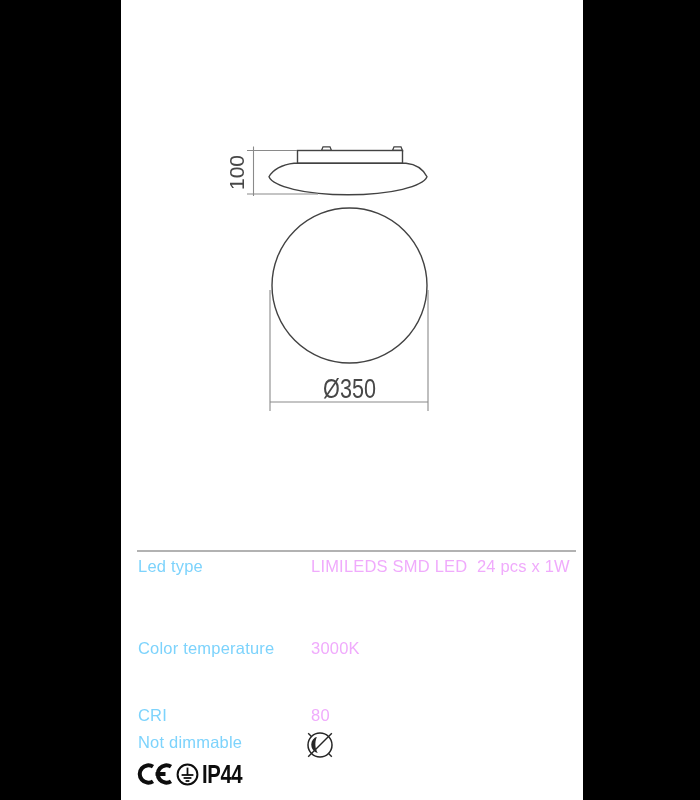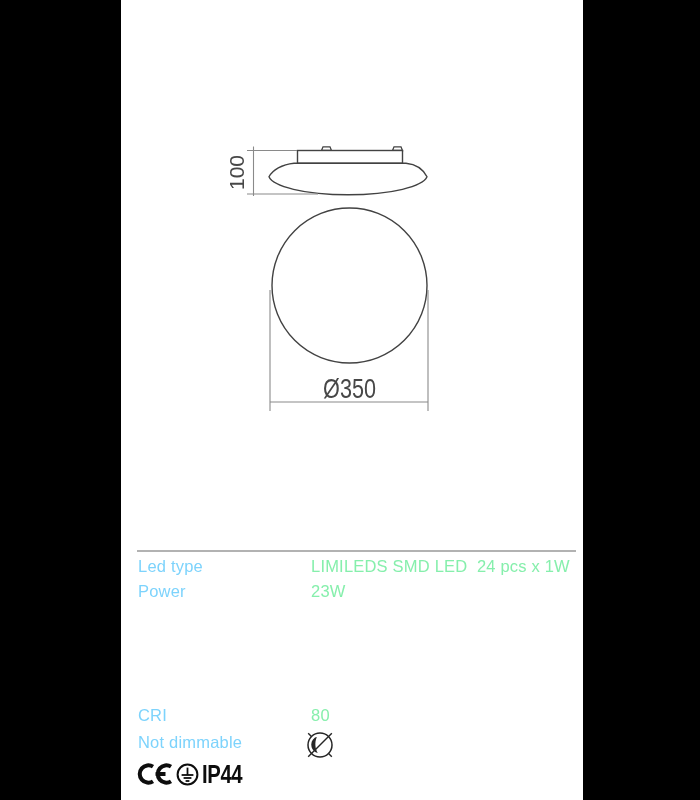--- a/index.html
+++ b/index.html
@@ -24,21 +24,21 @@
     position:absolute;left:137px;top:550px;width:439px;height:2px;
     background:#b2b2b2;
   }
   .spec-row{position:absolute;left:138px;width:440px;height:22px;}
   .spec-label{
     position:absolute;left:0;top:0;
     font-size:16.5px;letter-spacing:.2px;color:#7dd3fc;white-space:pre;
   }
   .spec-value{
     position:absolute;left:173px;top:0;
-    font-size:16.5px;letter-spacing:.2px;color:#86efac;white-space:pre;
+    font-size:16.5px;letter-spacing:.2px;color:#f0abfc;white-space:pre;
   }
   #not-dimmable-icon{position:absolute;left:304px;top:729px;}
   #cert-row{
     position:absolute;left:136px;top:761px;height:26px;
     display:flex;align-items:center;gap:3px;
   }
   #ip-rating{
     font-size:26px;font-weight:bold;color:#0d0d0d;
     letter-spacing:-.5px;
     transform:scaleX(.78);transform-origin:left center;
@@ -85,23 +85,23 @@
       <text class="dim-text" transform="translate(349.5 398) scale(0.8 1)" text-anchor="middle" font-size="27">Ø350</text>
     </g>
   </svg>
 
   <div class="divider"></div>
 
   <div class="spec-row" style="top:557px">
     <span class="spec-label">Led type</span>
     <span class="spec-value">LIMILEDS SMD LED  24 pcs x 1W</span>
   </div>
-  <div class="spec-row" style="top:582px">
-    <span class="spec-label">Power</span>
-    <span class="spec-value">23W</span>
+  <div class="spec-row" style="top:639px">
+    <span class="spec-label">Color temperature</span>
+    <span class="spec-value">3000K</span>
   </div>
   <div class="spec-row" style="top:706px">
     <span class="spec-label">CRI</span>
     <span class="spec-value">80</span>
   </div>
   <div class="spec-row" style="top:733px">
     <span class="spec-label">Not dimmable</span>
   </div>
 
   <svg id="not-dimmable-icon" width="32" height="32" viewBox="0 0 32 32">

